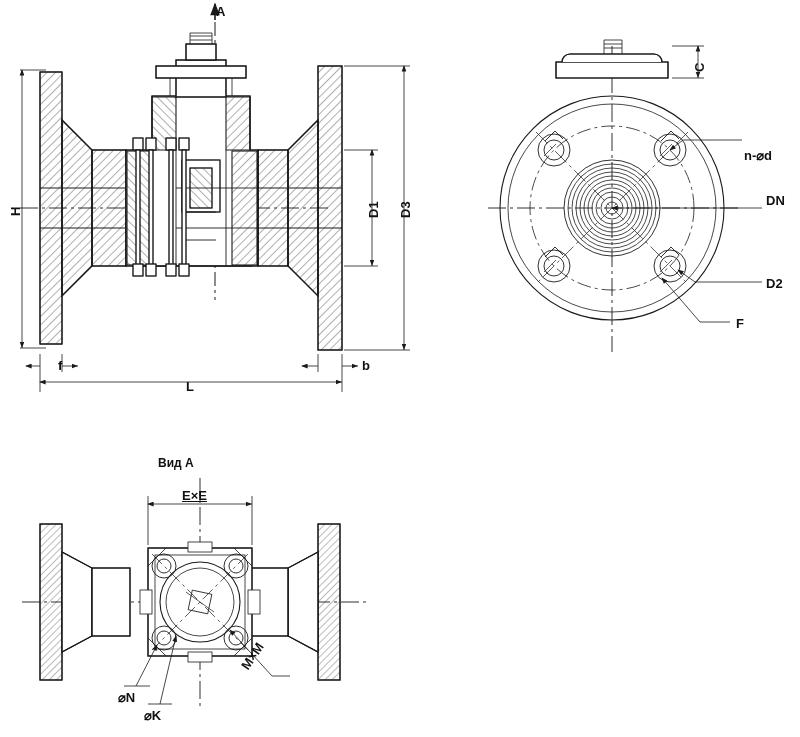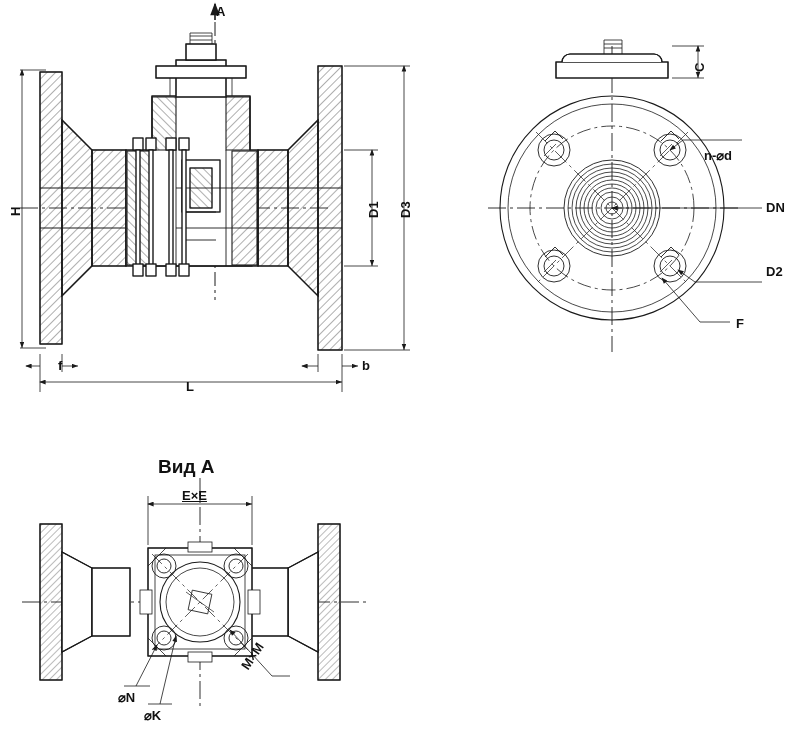--- a/index.html
+++ b/index.html
@@ -1,21 +1,21 @@
 <!DOCTYPE html>
 <html><head>
 <meta charset="utf-8">
 <style>
   html,body{margin:0;padding:0;background:#ffffff;}
   body{width:800px;height:737px;position:relative;overflow:hidden;
        font-family:"Liberation Sans",sans-serif;color:#000;}
   #canvas{position:absolute;left:0;top:0;width:800px;height:737px;}
   svg{display:block;}
   .lbl{position:absolute;font-size:13px;font-weight:bold;color:#111;white-space:nowrap;}
-  .lbl.big{font-size:19px;}
+  .lbl.big{font-size:12px;}
   .lbl.rot{transform:rotate(-90deg);transform-origin:left top;}
 </style>
 </head>
 <body>
 
 <div id="canvas">
 <svg width="800" height="737" viewBox="0 0 800 737" xmlns="http://www.w3.org/2000/svg">
   <defs>
     <pattern id="hatchR" width="6" height="6" patternTransform="rotate(45)" patternUnits="userSpaceOnUse">
       <line x1="0" y1="0" x2="0" y2="6" stroke="#1a1a1a" stroke-width="0.7"></line>
@@ -370,22 +370,22 @@
 <span class="lbl" style="left:216px;top:4px;">A</span>
 
 <span class="lbl rot" style="left:8px;top:216px;">H</span>
 <span class="lbl" style="left:58px;top:358px;">f</span>
 <span class="lbl" style="left:186px;top:379px;">L</span>
 <span class="lbl" style="left:362px;top:358px;">b</span>
 <span class="lbl rot" style="left:366px;top:218px;">D1</span>
 <span class="lbl rot" style="left:398px;top:218px;">D3</span>
 
 <span class="lbl rot" style="left:692px;top:72px;">C</span>
-<span class="lbl" style="left:704px;top:148px;">n-⌀d</span>
-<span class="lbl" style="left:766px;top:200px;">DN</span>
-<span class="lbl" style="left:766px;top:264px;">D2</span>
+<span class="lbl" style="left:744px;top:148px;">n-⌀d</span>
+<span class="lbl" style="left:766px;top:193px;">DN</span>
+<span class="lbl" style="left:766px;top:276px;">D2</span>
 <span class="lbl" style="left:736px;top:316px;">F</span>
 
 <span class="lbl big" style="left:158px;top:456px;">Вид А</span>
 <span class="lbl" style="left:182px;top:488px;text-decoration:underline;">E×E</span>
 <span class="lbl" style="left:118px;top:690px;">⌀N</span>
 <span class="lbl" style="left:144px;top:708px;">⌀K</span>
 <span class="lbl" style="left:238px;top:664px;transform:rotate(-56deg);transform-origin:left top;">M×M</span>
 
 </body></html>

